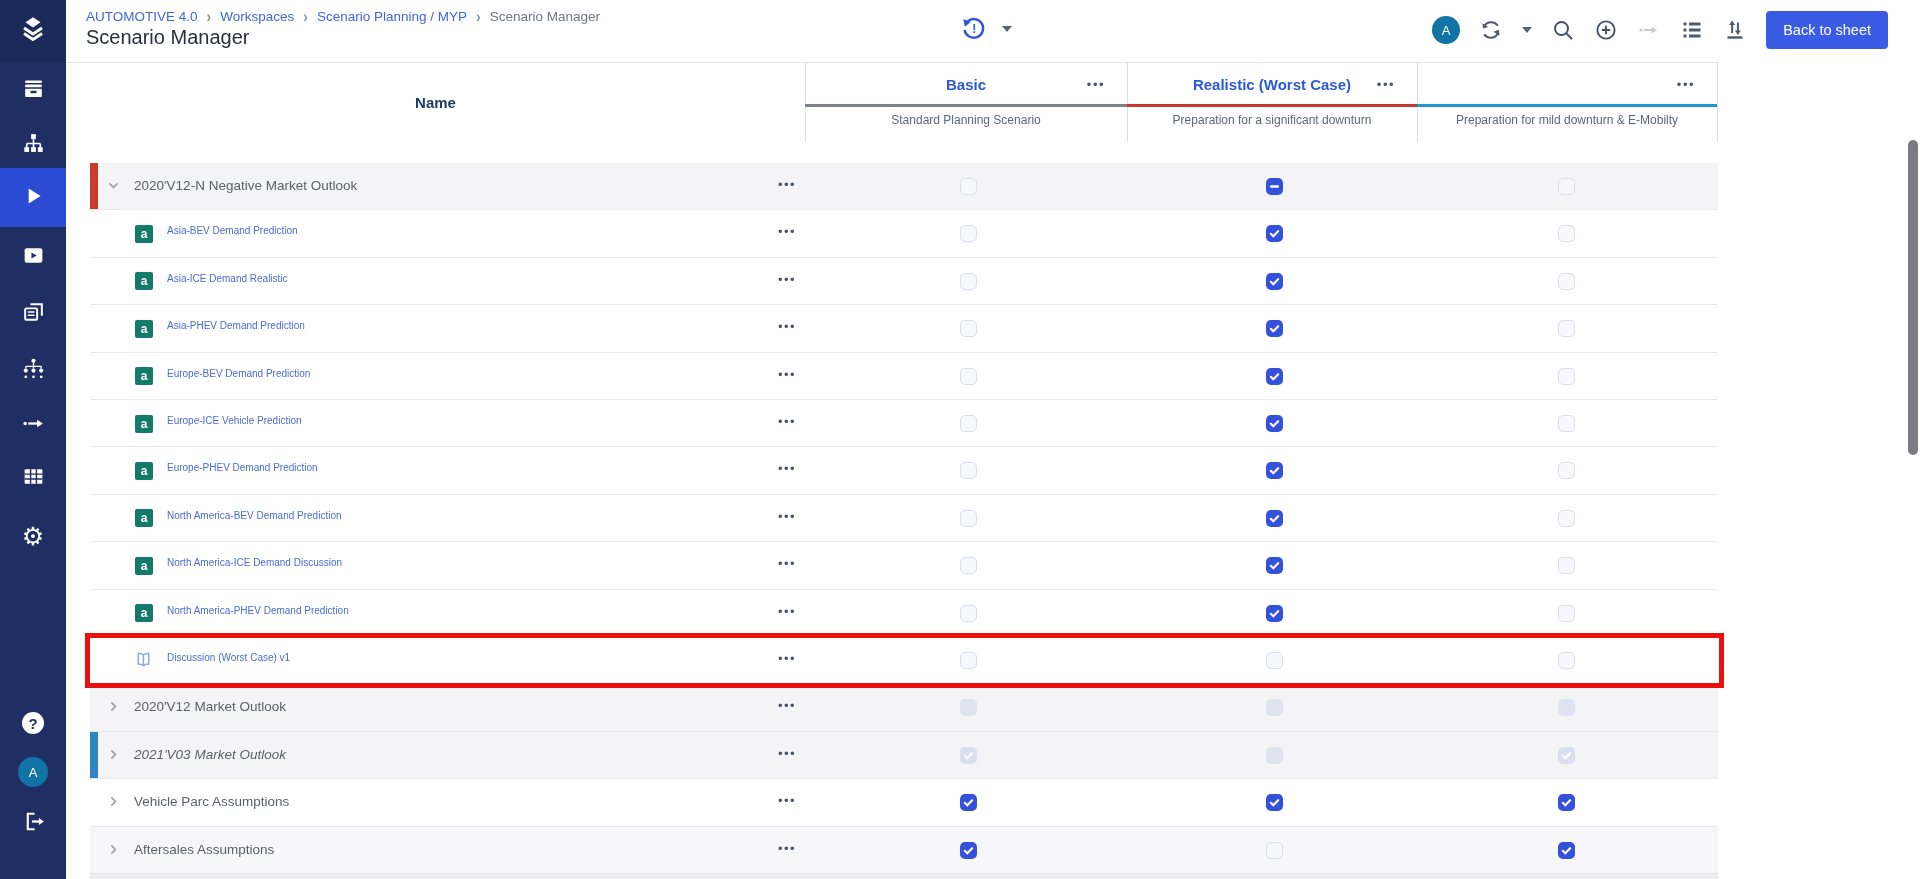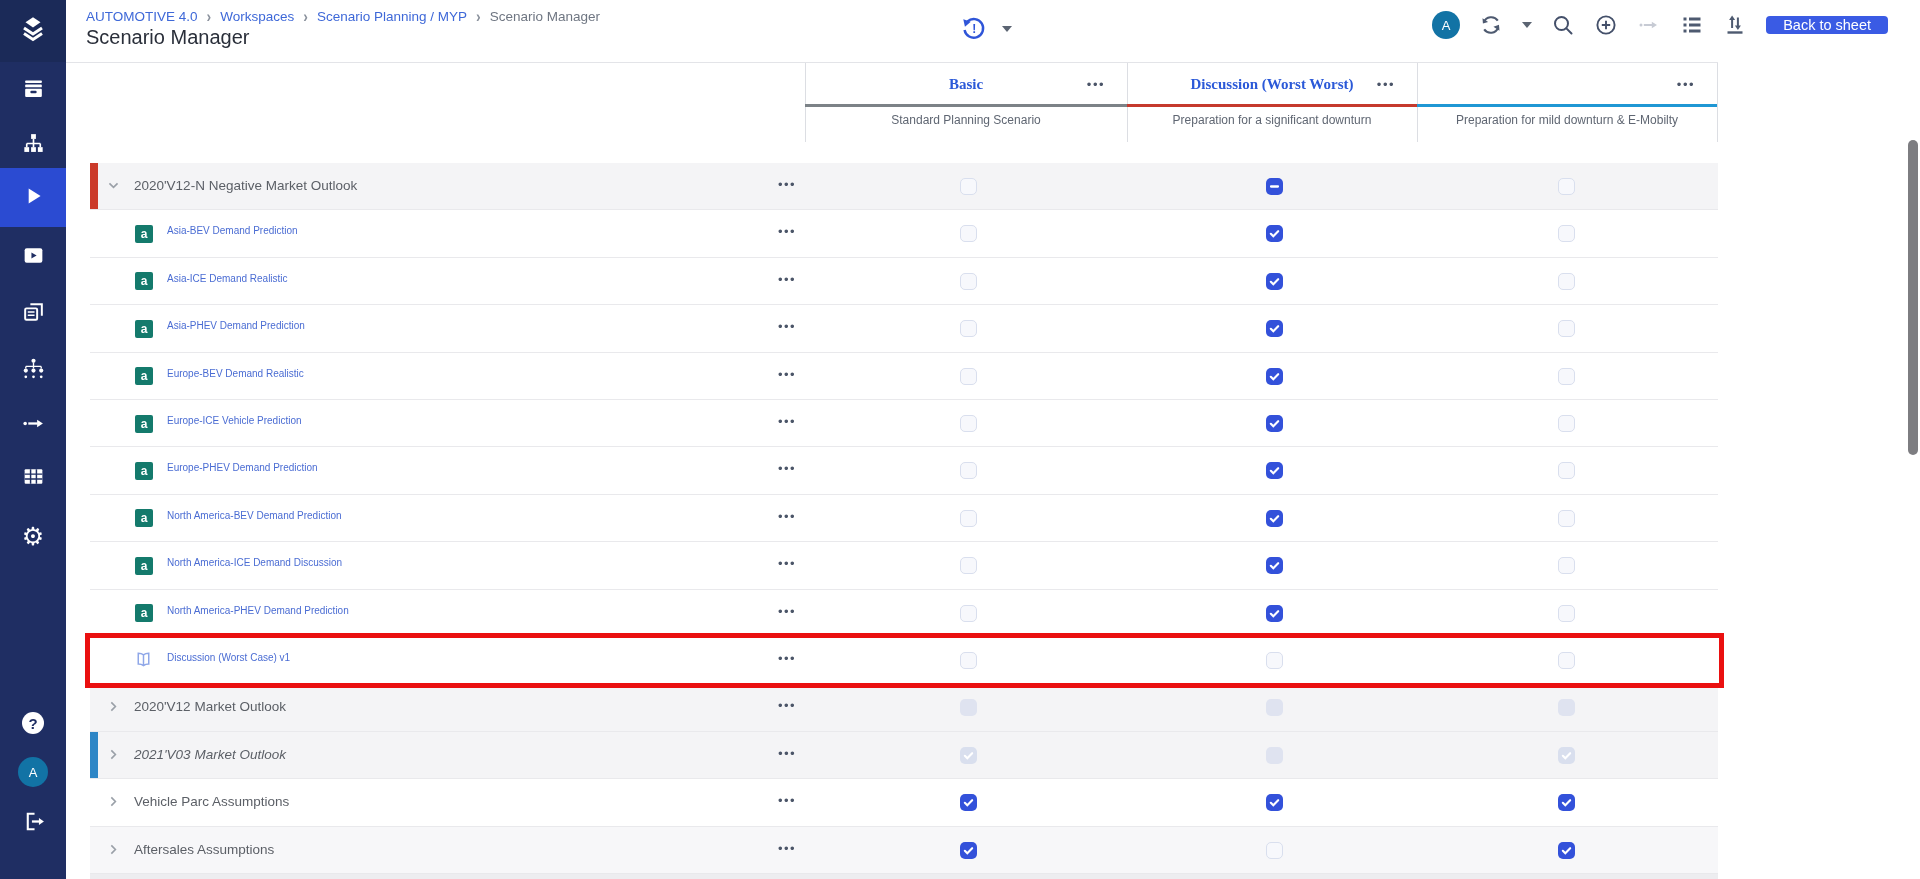--- a/index.html
+++ b/index.html
@@ -31,33 +31,33 @@
   .crumb-current { color:#6f7682; }
   .crumb-sep { color:#8a919c; font-size:14px; font-weight:bold; transform:scaleY(1.15); }
   .page-title { position:absolute; left:20px; top:26px; font-size:20px; color:#2a2f3a; font-weight:500; }
   .history-wrap { position:absolute; left:895px; top:16px; display:flex; align-items:center; gap:16px; }
   .caret-down { width:0; height:0; border-left:5px solid transparent; border-right:5px solid transparent;
     border-top:6px solid #5b6472; display:inline-block; }
   .top-right { position:absolute; right:32px; top:11px; display:flex; align-items:center; gap:19px; }
   .tr-icon { display:flex; align-items:center; justify-content:center; cursor:pointer; }
   .top-avatar { width:28px; height:28px; border-radius:50%; background:#1273a5; color:#fff;
     font-size:13px; display:flex; align-items:center; justify-content:center; cursor:pointer; }
-  .back-btn { background:#3a5be4; color:#fff; border:none; border-radius:4px; height:18px;
+  .back-btn { background:#3a5be4; color:#fff; border:none; border-radius:4px; height:38px;
     padding:0 17px; font-size:14.5px; font-family:"Liberation Sans", sans-serif; cursor:pointer; }
 
   
   .thead { position:absolute; left:0; top:62px; width:1652px; height:101px; background:#fff;
     border-top:1px solid #e3e4e8; }
   .vline { position:absolute; top:0; width:1px; height:79px; background:#dcdee3; }
   .name-header { position:absolute; left:0; top:0; width:739px; height:79px;
     display:flex; align-items:center; justify-content:center;
     font-size:15px; font-weight:bold; color:#1d3a6e; }
   .scen-cell { position:absolute; top:0; height:79px; }
   .scen-title-row { position:absolute; left:0; right:0; top:8px; height:26px;
-    display:flex; align-items:center; justify-content:center;font-family:Liberation Serif, serif; }
+    display:flex; align-items:center; justify-content:center; }
   .scen-title { font-size:15px; font-weight:bold; color:#2b59d8; cursor:pointer; }
   .scen-dots { position:absolute; top:8px; height:26px; display:flex; align-items:center;
     color:#4b5568; font-size:13px; letter-spacing:1.5px; cursor:pointer; }
   .scen-underline { position:absolute; left:0; right:0; top:41px; height:3px; }
   .scen-sub { position:absolute; left:0; right:0; top:50px; text-align:center;
     font-size:12px; color:#5f6672; }
 
   
   .rows { position:absolute; left:24px; top:163px; width:1628px; height:717px; }
   .row { position:absolute; left:0; width:1628px; height:47.4px; border-bottom:1px solid #e9e9ec;
@@ -290,32 +290,33 @@
         </span>
         <button class="back-btn">Back to sheet</button>
       </div>
     </div>
 
     <div class="thead">
       <div class="vline" style="left:739px;"></div>
       <div class="vline" style="left:1061px;"></div>
       <div class="vline" style="left:1351px;"></div>
       <div class="vline" style="left:1651px;"></div>
+      <div class="name-header">Name</div>
       <div id="scen-headers">
           <div class="scen-cell" style="left: 739px; width: 322px;">
             <div class="scen-title-row">
               <span class="scen-title">Basic</span>
             </div>
             <span class="scen-dots" style="right: 22px;">•••</span>
             <div class="scen-underline" style="background: rgb(124, 130, 135);"></div>
             <div class="scen-sub">Standard Planning Scenario</div>
           </div>
           <div class="scen-cell" style="left: 1061px; width: 290px;">
             <div class="scen-title-row">
-              <span class="scen-title">Discussion (Worst Worst)</span>
+              <span class="scen-title">Realistic (Worst Case)</span>
             </div>
             <span class="scen-dots" style="right: 22px;">•••</span>
             <div class="scen-underline" style="background: rgb(197, 57, 45);"></div>
             <div class="scen-sub">Preparation for a significant downturn</div>
           </div>
           <div class="scen-cell" style="left: 1351px; width: 300px;">
             <span class="scen-dots" style="right: 22px;">•••</span>
             <div class="scen-underline" style="background: rgb(31, 151, 212);"></div>
             <div class="scen-sub">Preparation for mild downturn &amp; E-Mobilty</div>
           </div>
@@ -370,21 +371,21 @@
           <span class="cb unchecked" style="left: 869.5px;"></span>
           <span class="cb checked" style="left: 1175.5px;">
             <svg width="11" height="11" viewBox="0 0 12 12">
               <path d="M2 6.3 L4.7 9 L10 3.5" fill="none" stroke="#fff" stroke-width="2.3" stroke-linecap="round"></path>
             </svg>
           </span>
           <span class="cb unchecked" style="left: 1467.5px;"></span>
         </div>
         <div class="row white" style="top: 189.6px;">
           <span class="cube">a</span>
-          <span class="lname">Europe-BEV Demand Realistic</span>
+          <span class="lname">Europe-BEV Demand Prediction</span>
           <span class="dots">•••</span>
           <span class="cb unchecked" style="left: 869.5px;"></span>
           <span class="cb checked" style="left: 1175.5px;">
             <svg width="11" height="11" viewBox="0 0 12 12">
               <path d="M2 6.3 L4.7 9 L10 3.5" fill="none" stroke="#fff" stroke-width="2.3" stroke-linecap="round"></path>
             </svg>
           </span>
           <span class="cb unchecked" style="left: 1467.5px;"></span>
         </div>
         <div class="row white" style="top: 237px;">

